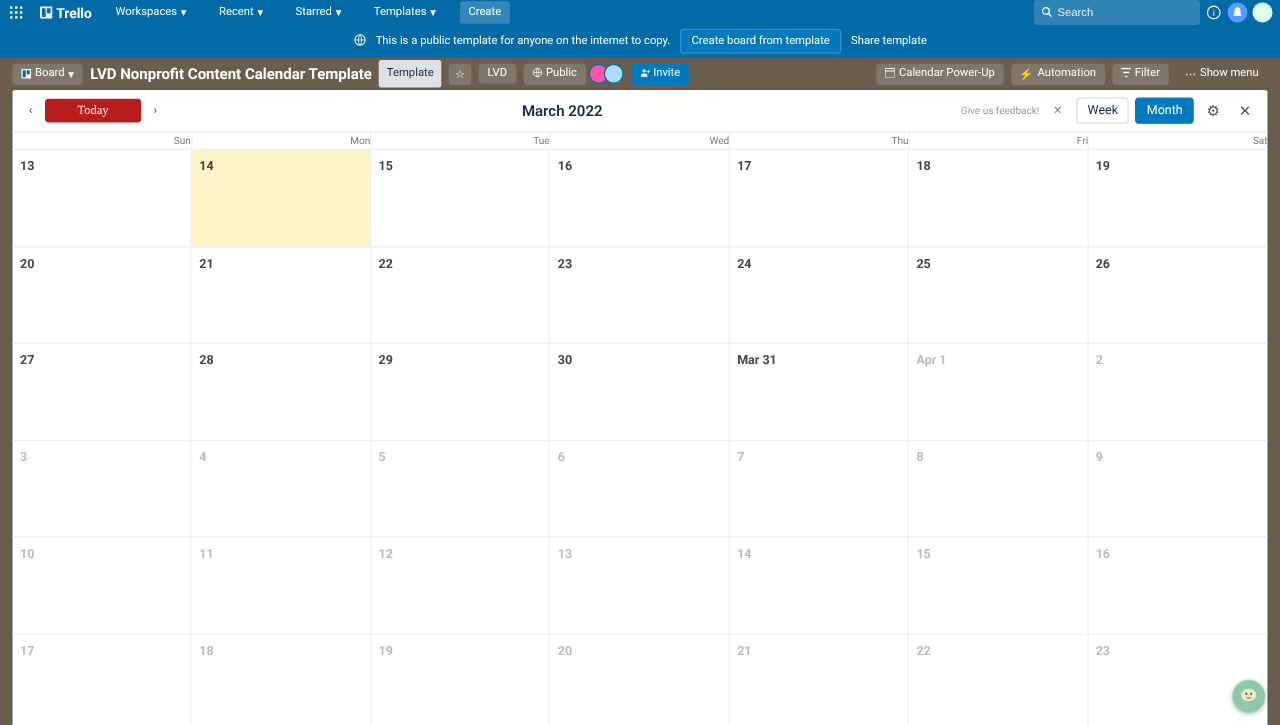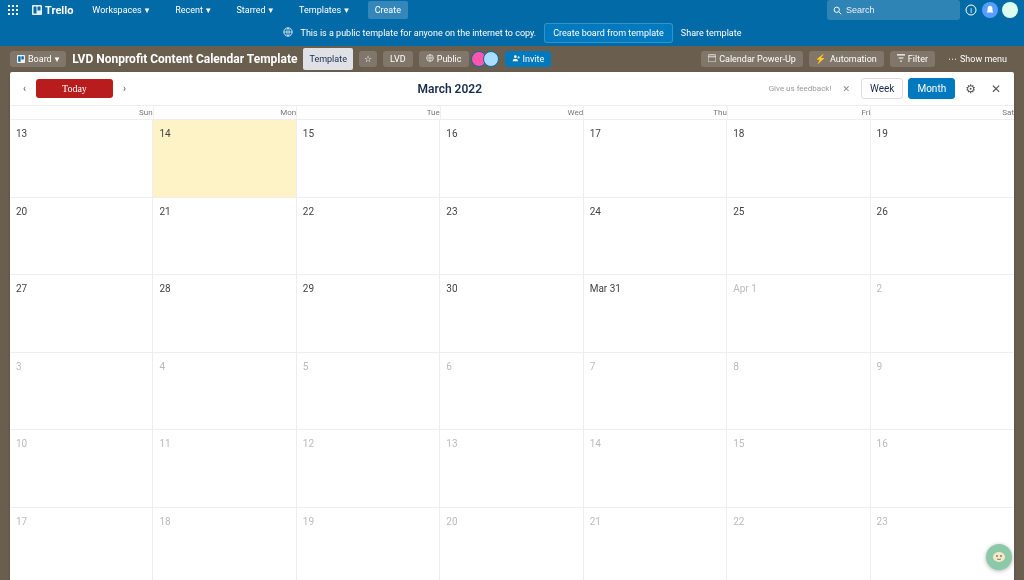--- a/index.html
+++ b/index.html
@@ -76,21 +76,21 @@
 .view-btn.active { background:#0079bf; color:#fff; border-color:#0079bf; }
 .icon-btn { padding: 3px 5px; cursor:pointer; color:#555; font-size:12px; }
 
 .dow-row { display:flex; }
 .dow { flex:1; font-size: 8px; color:#777; text-align:right; padding: 2px 0; border-right: 1px solid #f0f0f0; border-bottom:1px solid #eee; }
 .dow:last-child { border-right:none; }
 
 .grid { flex:1; display:grid; grid-template-columns: repeat(7,1fr); grid-template-rows: repeat(6,1fr); }
 .cell { border-right:1px solid #eee; border-bottom:1px solid #eee; padding: 4px 6px; position:relative; }
 .cell:nth-child(7n) { border-right:none; }
-.cell .num { font-size: 10px; font-weight: 400; color:#444;margin-top:41px; }
+.cell .num { font-size: 10px; font-weight: 700; color:#444;margin-top:41px; }
 .cell.muted .num { color:#bbb; }
 .cell.today { background: #fdf3c6; }
 
 .help-bubble {
   position:fixed; right: 12px; bottom: 10px;
   width: 26px; height: 26px; border-radius:50%;
   background: #8bc9a8;
   display:flex; align-items:center; justify-content:center;
   box-shadow: 0 1px 4px rgba(0,0,0,0.3);
   cursor:pointer;

